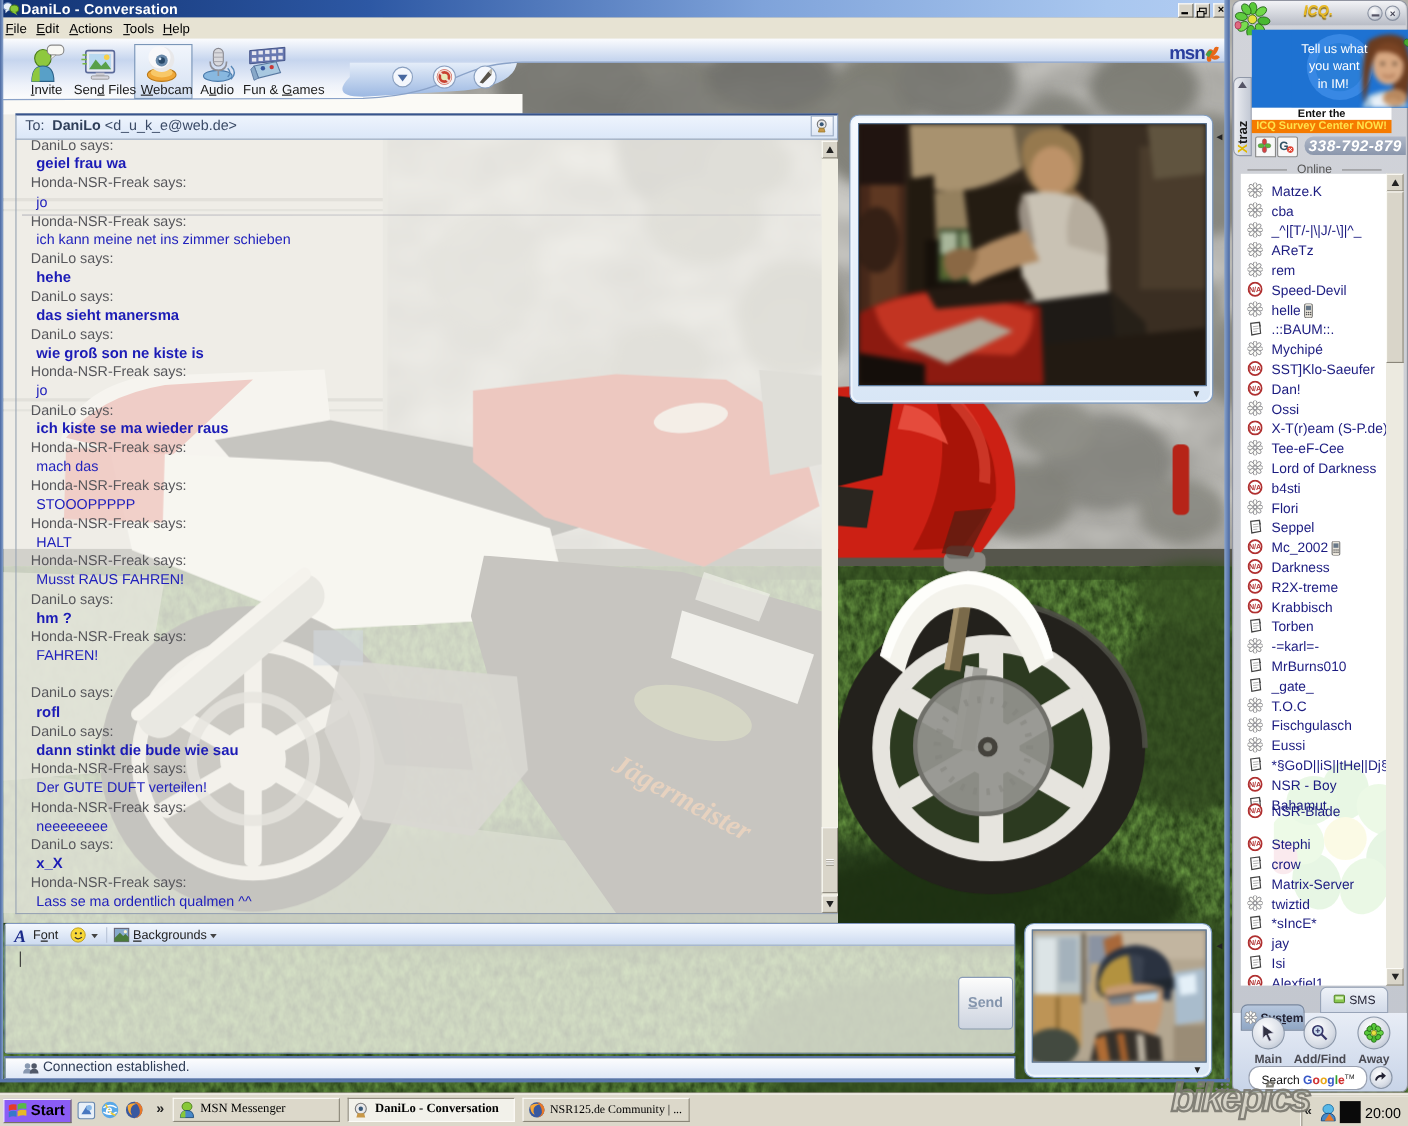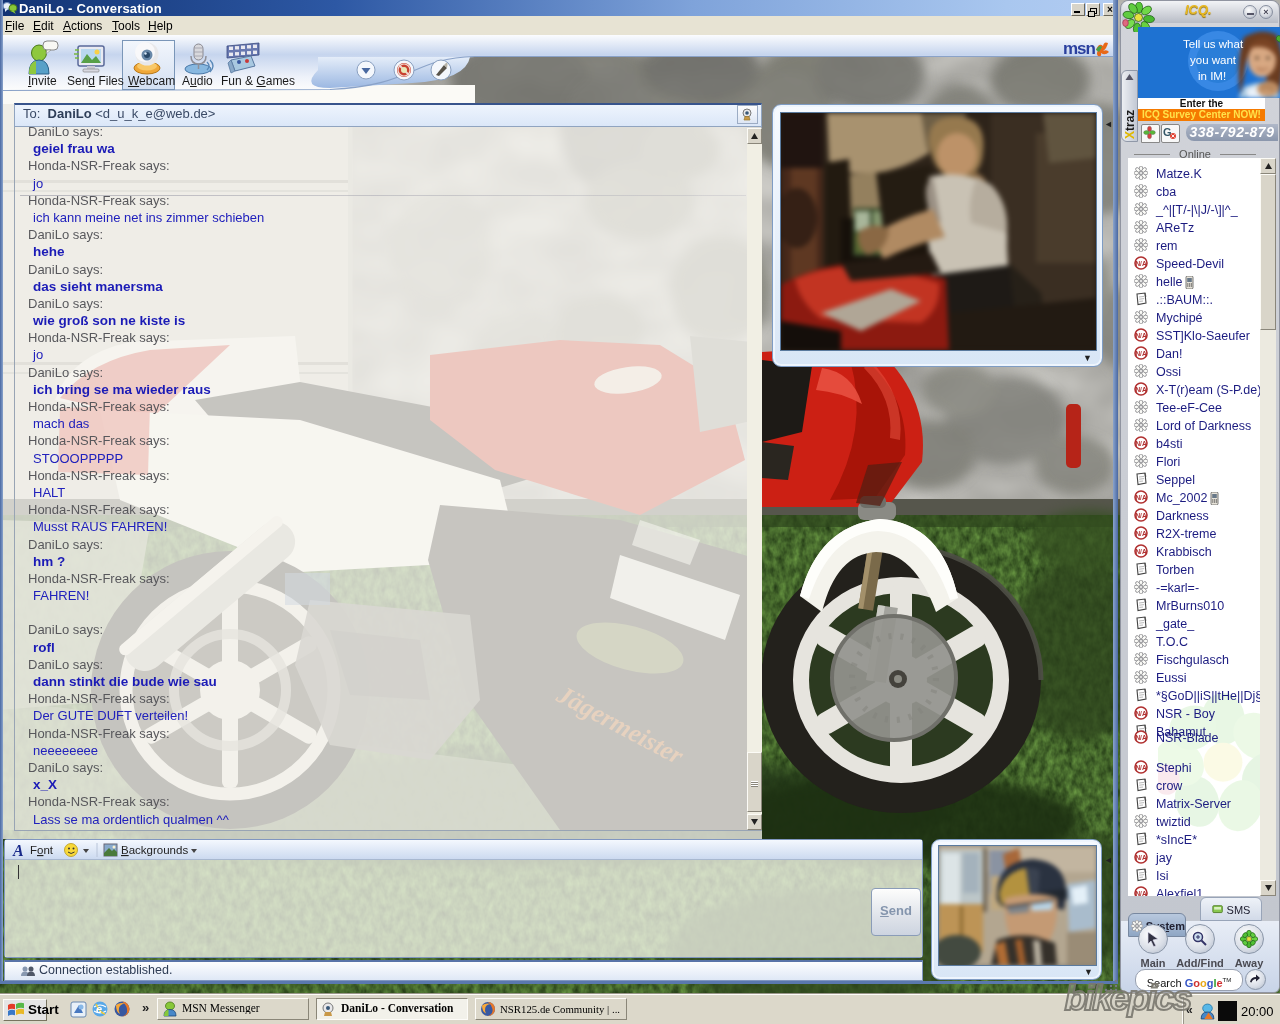--- a/index.html
+++ b/index.html
@@ -389,21 +389,21 @@
 <div class="cl m">ich kann meine net ins zimmer schieben</div>
 <div class="cl n">DaniLo says:</div>
 <div class="cl mb">hehe</div>
 <div class="cl n">DaniLo says:</div>
 <div class="cl mb">das sieht manersma</div>
 <div class="cl n">DaniLo says:</div>
 <div class="cl mb">wie groß son ne kiste is</div>
 <div class="cl n">Honda-NSR-Freak says:</div>
 <div class="cl m">jo</div>
 <div class="cl n">DaniLo says:</div>
-<div class="cl mb">ich bring se ma wieder raus</div>
+<div class="cl mb">ich kiste se ma wieder raus</div>
 <div class="cl n">Honda-NSR-Freak says:</div>
 <div class="cl m">mach das</div>
 <div class="cl n">Honda-NSR-Freak says:</div>
 <div class="cl m">STOOOPPPPP</div>
 <div class="cl n">Honda-NSR-Freak says:</div>
 <div class="cl m">HALT</div>
 <div class="cl n">Honda-NSR-Freak says:</div>
 <div class="cl m">Musst RAUS FAHREN!</div>
 <div class="cl n">DaniLo says:</div>
 <div class="cl mb">hm ?</div>
@@ -1026,21 +1026,21 @@
         <circle cx="13" cy="3" r="1.2"></circle>
         <circle cx="8" cy="8" r="1.2"></circle>
         <circle cx="13" cy="8" r="1.2"></circle>
         <circle cx="3" cy="12" r="1.2"></circle>
         <circle cx="8" cy="12" r="1.2"></circle>
         <circle cx="13" cy="12" r="1.2"></circle>
       </g>
     </svg>
 
 <div id="taskbar" class="abs"></div>
-<div class="abs" style="left:3px;top:999px;width:44px;height:22px;background:#e5e5e5;border:1px solid;border-color:#fdfcf8 #77735f #77735f #fdfcf8;box-sizing:border-box">
+<div class="abs" style="left:3px;top:999px;width:62px;height:22px;background:#8b5cf6;border:1px solid;border-color:#fdfcf8 #77735f #77735f #fdfcf8;box-sizing:border-box">
 <svg width="18" height="16" viewBox="0 0 18 16" style="position:absolute;left:3px;top:2px">
 <g transform="skewY(-6)">
 <path d="M1,3 Q4,1.5 8,3 L8,8 Q4,6.5 1,8 Z" fill="#e43c28"></path>
 <path d="M9,3 Q13,1.5 17,3 L17,8 Q13,6.5 9,8 Z" fill="#58b848"></path>
 <path d="M1,9 Q4,7.5 8,9 L8,14 Q4,12.5 1,14 Z" fill="#3878c8"></path>
 <path d="M9,9 Q13,7.5 17,9 L17,14 Q13,12.5 9,14 Z" fill="#e8b828"></path>
 </g>
 </svg>
 <span style="position:absolute;left:24px;top:2px;font-size:13.5px;font-weight:bold;color:#000">Start</span>
 </div>

